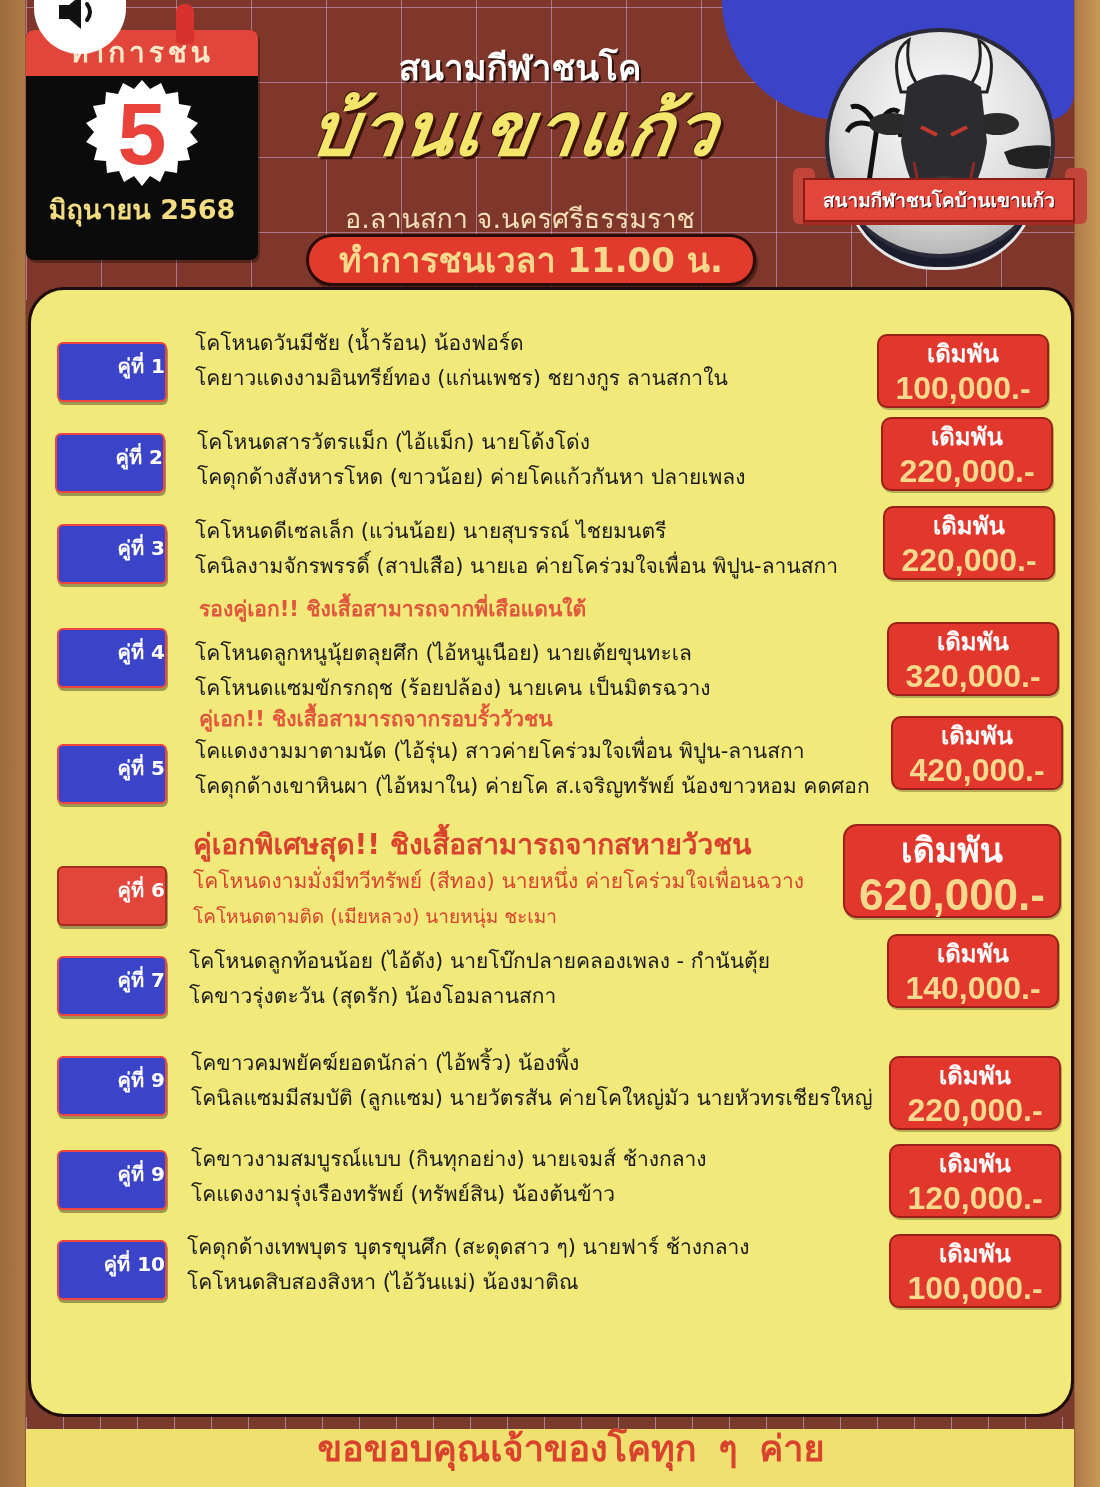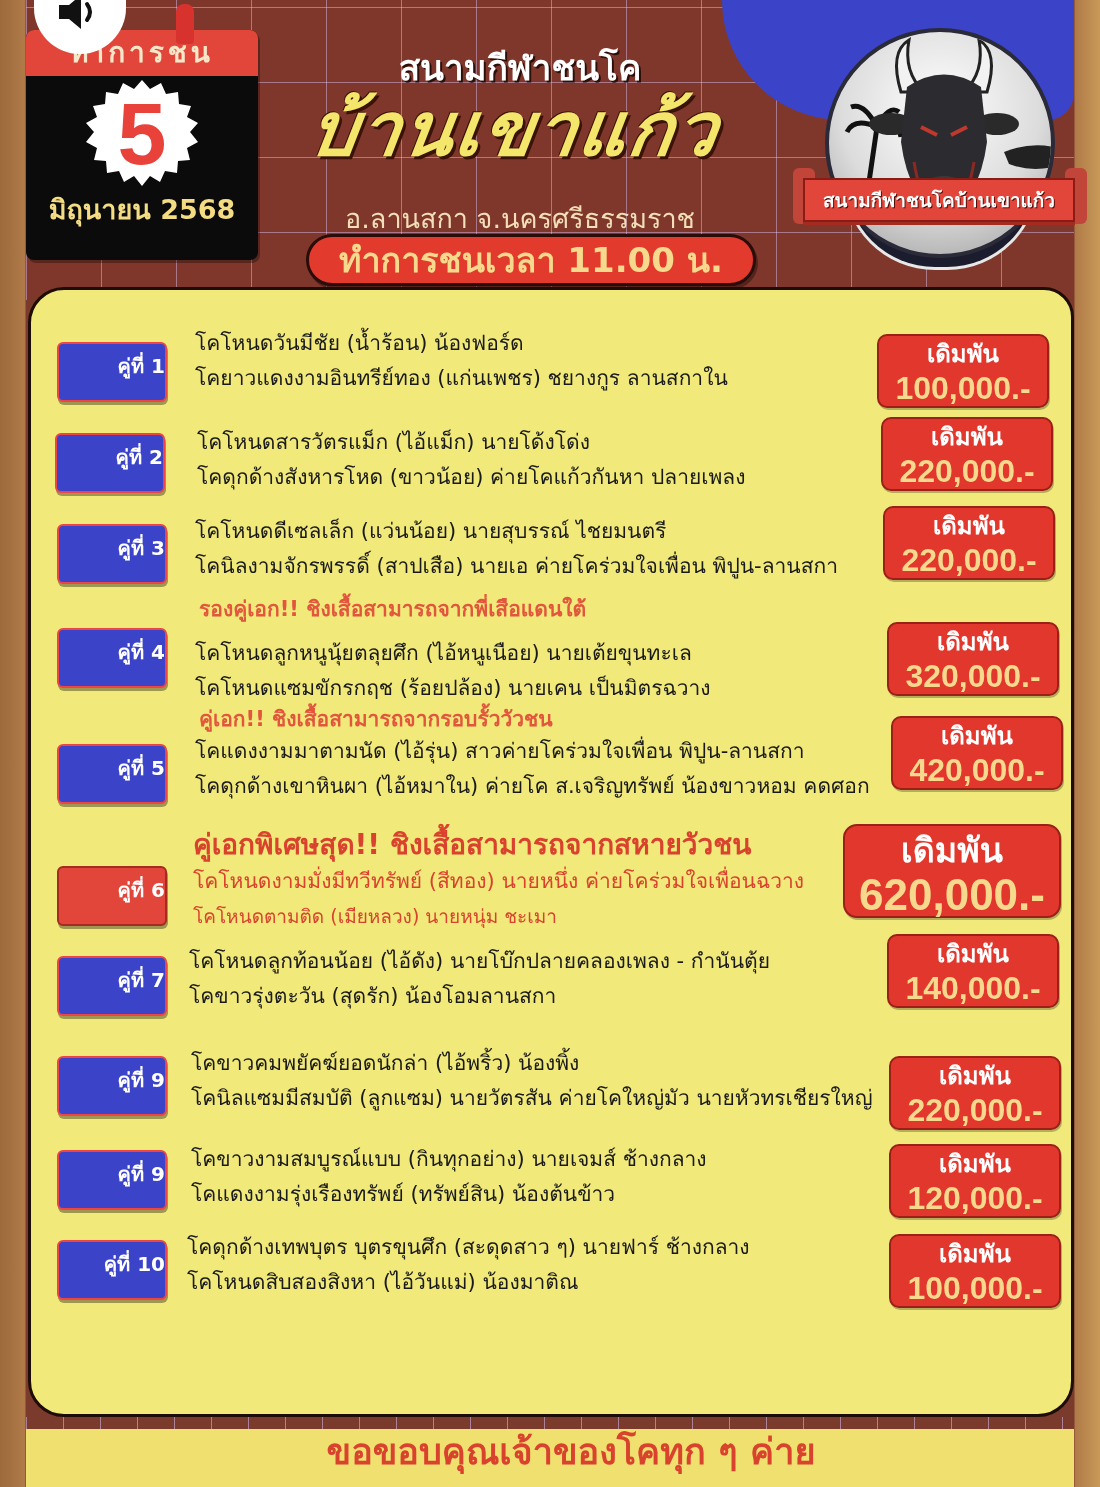--- a/index.html
+++ b/index.html
@@ -142,21 +142,21 @@
   .footer-strip {
     position: absolute; left: 26px; top: 1417px; width: 1048px; height: 12px;
     background: #7a3a2c;
     background-image: linear-gradient(90deg, rgba(220,200,255,0.5) 1px, transparent 1px);
     background-size: 37px 12px;
   }
   .footer {
     position: absolute; left: 26px; top: 1429px; width: 1048px; height: 58px;
     background: #efe070; text-align: center;
   }
-  .footer-text { color: #d9432e; font-size: 36px; font-weight: bold; line-height: 46px; padding-left: 42px; }
+  .footer-text { color: #d9432e; font-size: 36px; font-weight: bold; line-height: 46px; padding-left: 42px; font-family: Liberation Mono, monospace; }
 </style>
 </head>
 <body>
 
 <div class="frame"></div>
 
 <div class="header"></div>
 <div class="blue-splash"></div>
 
 <div class="calendar">

